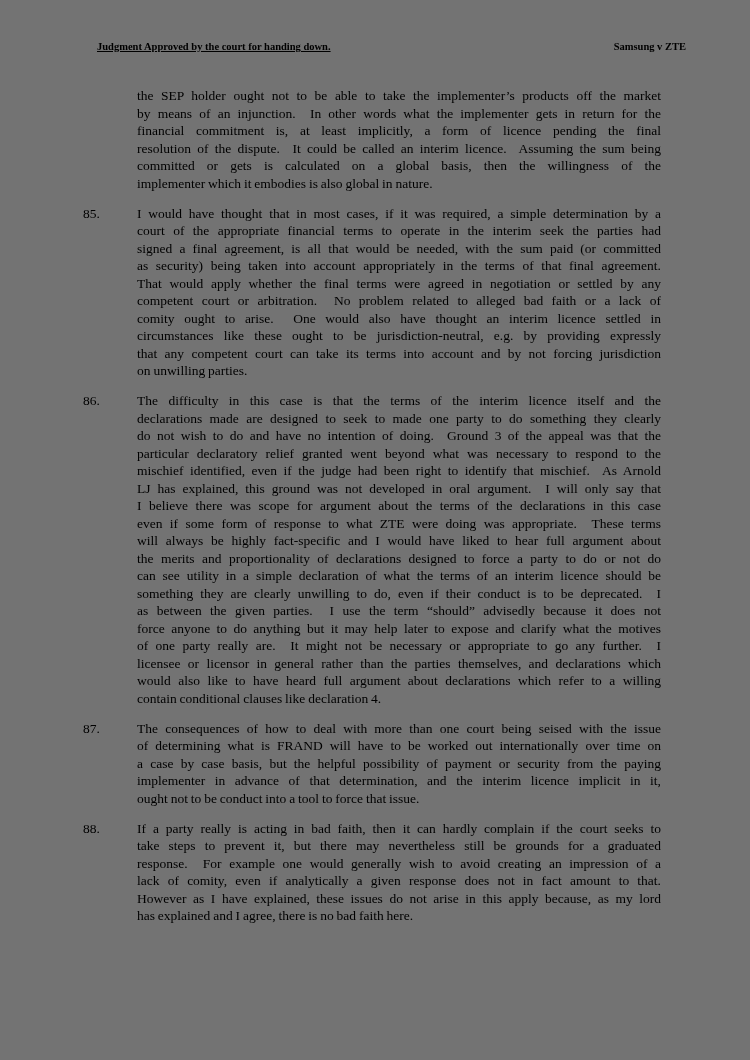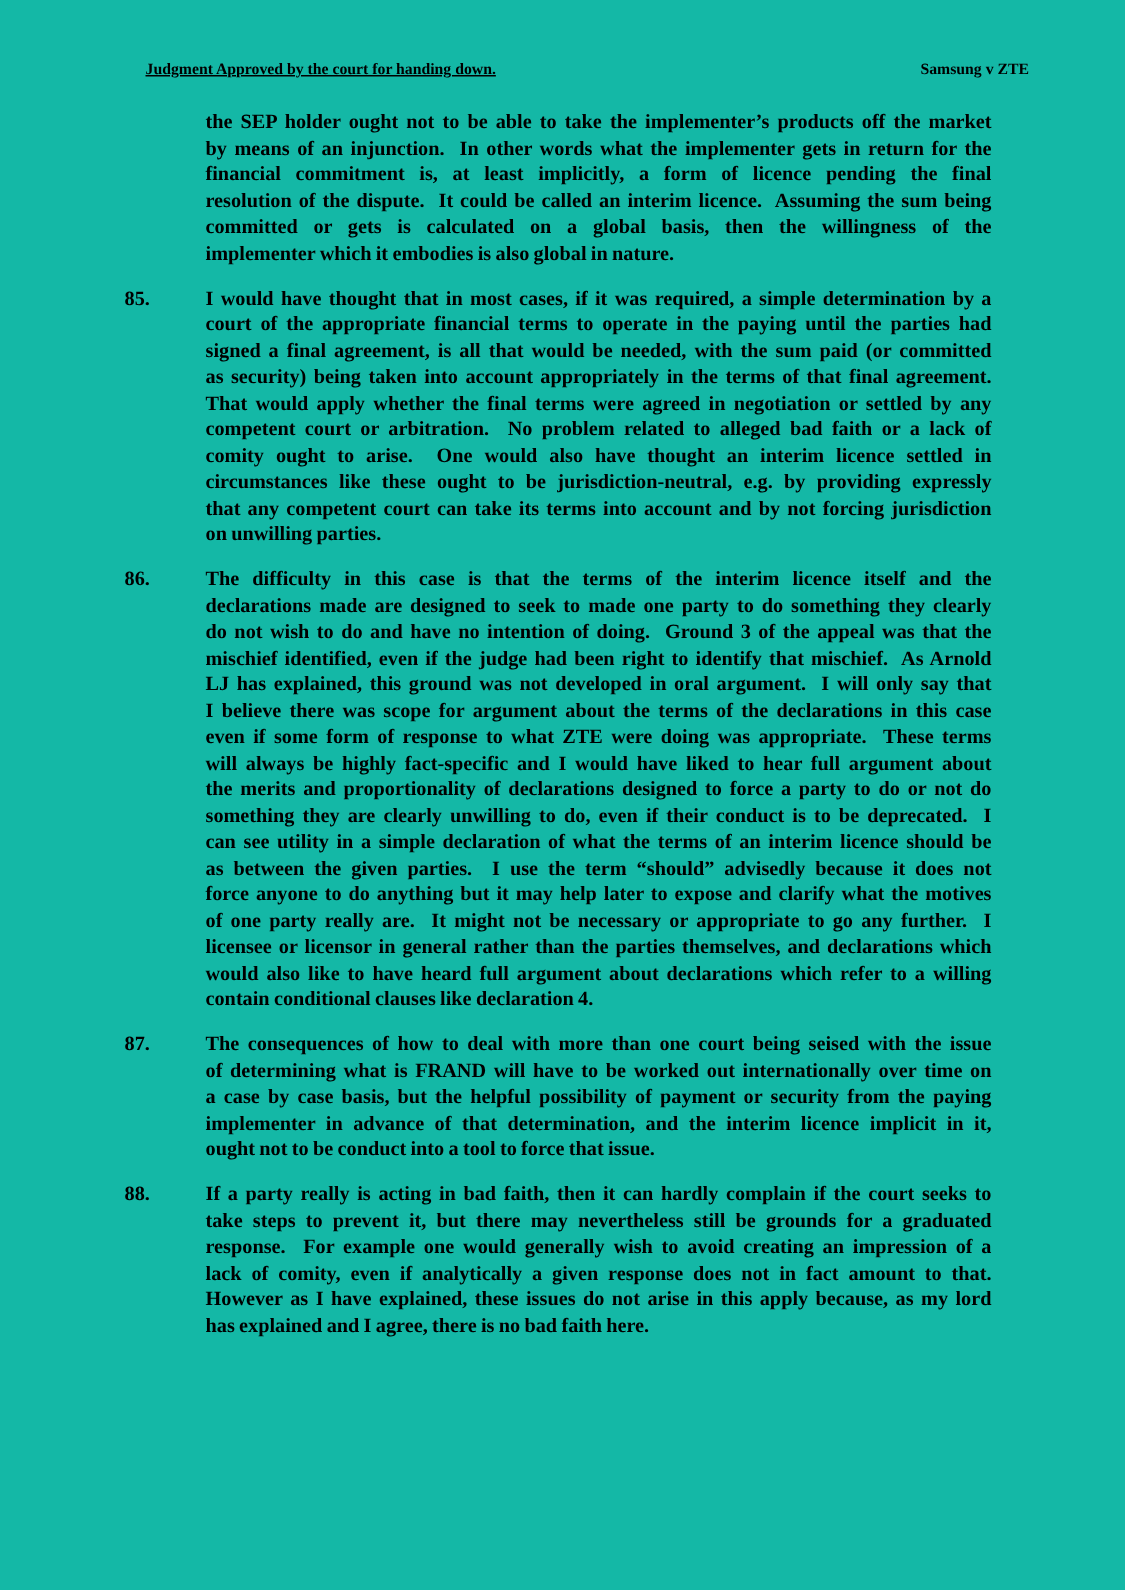--- a/index.html
+++ b/index.html
@@ -1,20 +1,20 @@
 <!DOCTYPE html>
 <html><head>
 <meta charset="utf-8">
 <style>
   html, body { margin: 0; padding: 0; background: #ffffff; }
   .page {
     position: relative;
     width: 750px;
     height: 1060px;
-    background: #14b8a6;
+    background: #737373;
     font-family: "Liberation Serif", serif;
     color: #000000;
     overflow: hidden;
   }
   .doc-header {
     position: absolute;
     top: 41px;
     left: 97px;
     width: 589px;
     display: flex;
@@ -24,27 +24,26 @@
   }
   .approval-notice {
     font-weight: bold;
     text-decoration: underline;
   }
   .case-name {
     font-weight: bold;
   }
   .judgment-body {
     position: absolute;
-    top: 72px;
+    top: 87px;
     left: 83px;
     width: 578px;
     font-size: 13.5px;
     line-height: 17.5px;
     word-spacing: -0.5px;
-    font-weight: bold;
   }
   .para {
     position: relative;
     padding-left: 54px;
     margin: 0 0 12.5px 0;
   }
   .para-num {
     position: absolute;
     left: 0;
     top: 0;
@@ -74,45 +73,46 @@
           <div class="line">financial commitment is, at least implicitly, a form of licence pending the final</div>
           <div class="line">resolution of the dispute.&nbsp; It could be called an interim licence.&nbsp; Assuming the sum being</div>
           <div class="line">committed or gets is calculated on a global basis, then the willingness of the</div>
           <div class="line last">implementer which it embodies is also global in nature.</div>
         </div>
       </div>
       <div class="para">
         <span class="para-num">85.</span>
         <div class="para-body">
           <div class="line">I would have thought that in most cases, if it was required, a simple determination by a</div>
-          <div class="line">court of the appropriate financial terms to operate in the paying until the parties had</div>
+          <div class="line">court of the appropriate financial terms to operate in the interim seek the parties had</div>
           <div class="line">signed a final agreement, is all that would be needed, with the sum paid (or committed</div>
           <div class="line">as security) being taken into account appropriately in the terms of that final agreement.</div>
           <div class="line">That would apply whether the final terms were agreed in negotiation or settled by any</div>
           <div class="line">competent court or arbitration.&nbsp; No problem related to alleged bad faith or a lack of</div>
           <div class="line">comity ought to arise.&nbsp; One would also have thought an interim licence settled in</div>
           <div class="line">circumstances like these ought to be jurisdiction-neutral, e.g. by providing expressly</div>
           <div class="line">that any competent court can take its terms into account and by not forcing jurisdiction</div>
           <div class="line last">on unwilling parties.</div>
         </div>
       </div>
       <div class="para">
         <span class="para-num">86.</span>
         <div class="para-body">
           <div class="line">The difficulty in this case is that the terms of the interim licence itself and the</div>
           <div class="line">declarations made are designed to seek to made one party to do something they clearly</div>
           <div class="line">do not wish to do and have no intention of doing.&nbsp; Ground 3 of the appeal was that the</div>
+          <div class="line">particular declaratory relief granted went beyond what was necessary to respond to the</div>
           <div class="line">mischief identified, even if the judge had been right to identify that mischief.&nbsp; As Arnold</div>
           <div class="line">LJ has explained, this ground was not developed in oral argument.&nbsp; I will only say that</div>
           <div class="line">I believe there was scope for argument about the terms of the declarations in this case</div>
           <div class="line">even if some form of response to what ZTE were doing was appropriate.&nbsp; These terms</div>
           <div class="line">will always be highly fact-specific and I would have liked to hear full argument about</div>
           <div class="line">the merits and proportionality of declarations designed to force a party to do or not do</div>
+          <div class="line">can see utility in a simple declaration of what the terms of an interim licence should be</div>
           <div class="line">something they are clearly unwilling to do, even if their conduct is to be deprecated.&nbsp; I</div>
-          <div class="line">can see utility in a simple declaration of what the terms of an interim licence should be</div>
           <div class="line">as between the given parties.&nbsp; I use the term “should” advisedly because it does not</div>
           <div class="line">force anyone to do anything but it may help later to expose and clarify what the motives</div>
           <div class="line">of one party really are.&nbsp; It might not be necessary or appropriate to go any further.&nbsp; I</div>
           <div class="line">licensee or licensor in general rather than the parties themselves, and declarations which</div>
           <div class="line">would also like to have heard full argument about declarations which refer to a willing</div>
           <div class="line last">contain conditional clauses like declaration 4.</div>
         </div>
       </div>
       <div class="para">
         <span class="para-num">87.</span>

